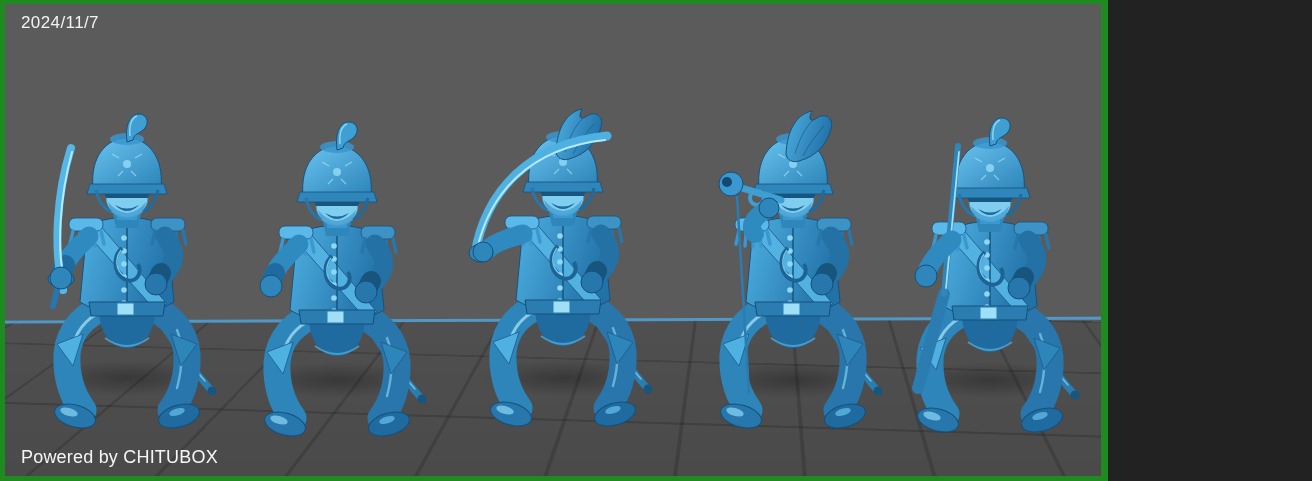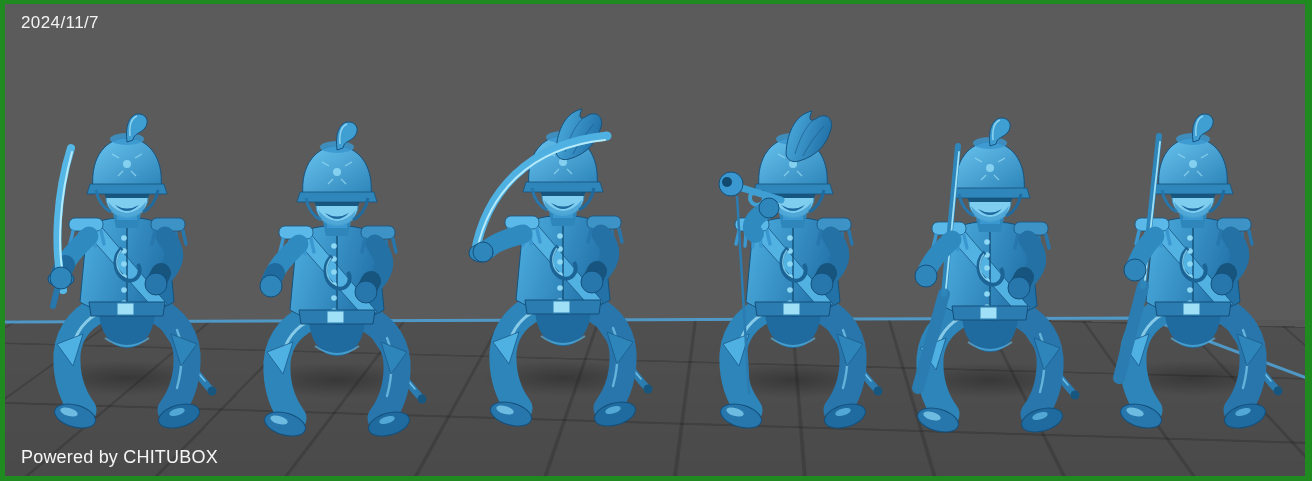--- a/index.html
+++ b/index.html
@@ -1,16 +1,16 @@
 <!DOCTYPE html>
 <html><head>
 <meta charset="utf-8">
 <style>
   html,body{margin:0;padding:0;background:#222;}
-  .app{position:relative;width:1312px;height:481px;background:#1e8a20;overflow:hidden;
+  .app{position:relative;width:1108px;height:481px;background:#1e8a20;overflow:hidden;
        font-family:"Liberation Sans",sans-serif;}
   .scene{position:absolute;left:5px;top:4px;right:7px;bottom:5px;background:#5b5b5b;overflow:hidden;}
   
   .floor-clip{position:absolute;left:0;right:0;top:316px;bottom:0;overflow:hidden;}
   .floor-plane{position:absolute;left:-450px;top:-8px;width:2300px;height:1500px;
        transform-origin:50% 0;
        transform:perspective(850px) rotateX(62deg) rotateZ(3deg);
        background-color:#535353;
        background-image:
          repeating-linear-gradient(to right, rgba(18,18,18,.20) 0 3px, transparent 3px 95px),

